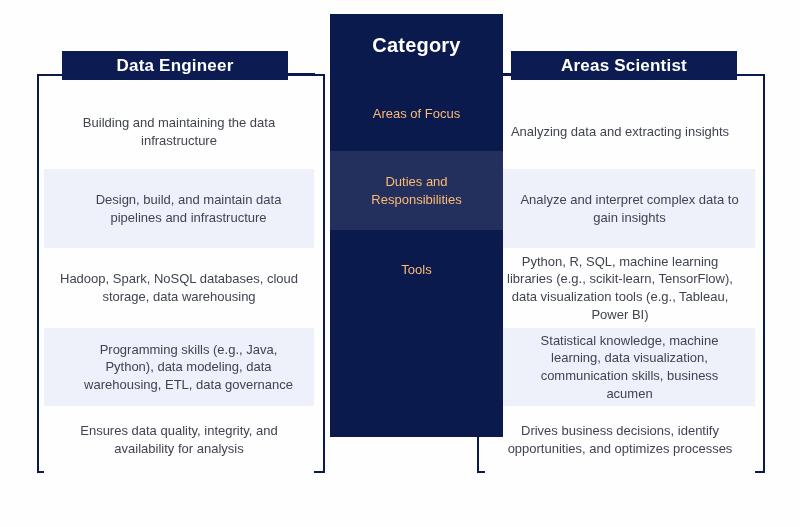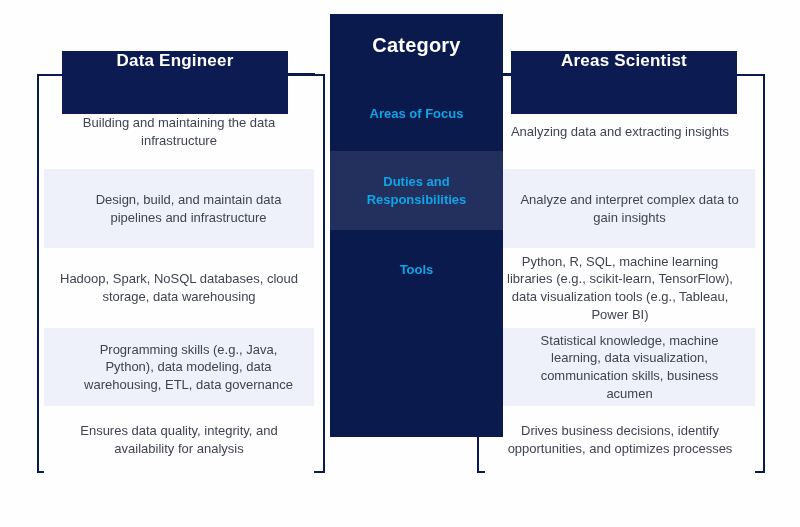--- a/index.html
+++ b/index.html
@@ -39,23 +39,23 @@
     color: #ffffff;
     font-size: 20px;
     font-weight: bold;
     letter-spacing: 0.2px;
   }
   .center-cell {
     display: flex;
     align-items: center;
     justify-content: center;
     text-align: center;
-    color: #0ea5e9;
+    color: #fdba74;
     font-size: 13px;
-    font-weight: bold;
+    font-weight: normal;
     line-height: 1.32;
     padding: 0 12px;
     box-sizing: border-box;
   }
   .center-cell.alt { background: #23305e; }
   .center-tail { flex: 1 1 auto; }
 
   
   .side-frame {
     position: absolute;
@@ -90,24 +90,24 @@
     padding: 0 14px;
     box-sizing: border-box;
     background: #fefeff;
   }
   .cell.alt { background: #eef0fa; padding-left: 33px; }
 
   
   .head-box {
     position: absolute;
     top: 51px;
-    height: 63px;
+    height: 29px;
     background: #0c1c52;
     display: flex;
-    align-items: flex-start;
+    align-items: center;
     justify-content: center;
     color: #ffffff;
     font-size: 17px;
     font-weight: bold;
     z-index: 4;
     letter-spacing: 0.2px;
   }
   .head-box.left  { left: 62px;  width: 226px; }
   .head-box.right { left: 511px; width: 226px; }
 

